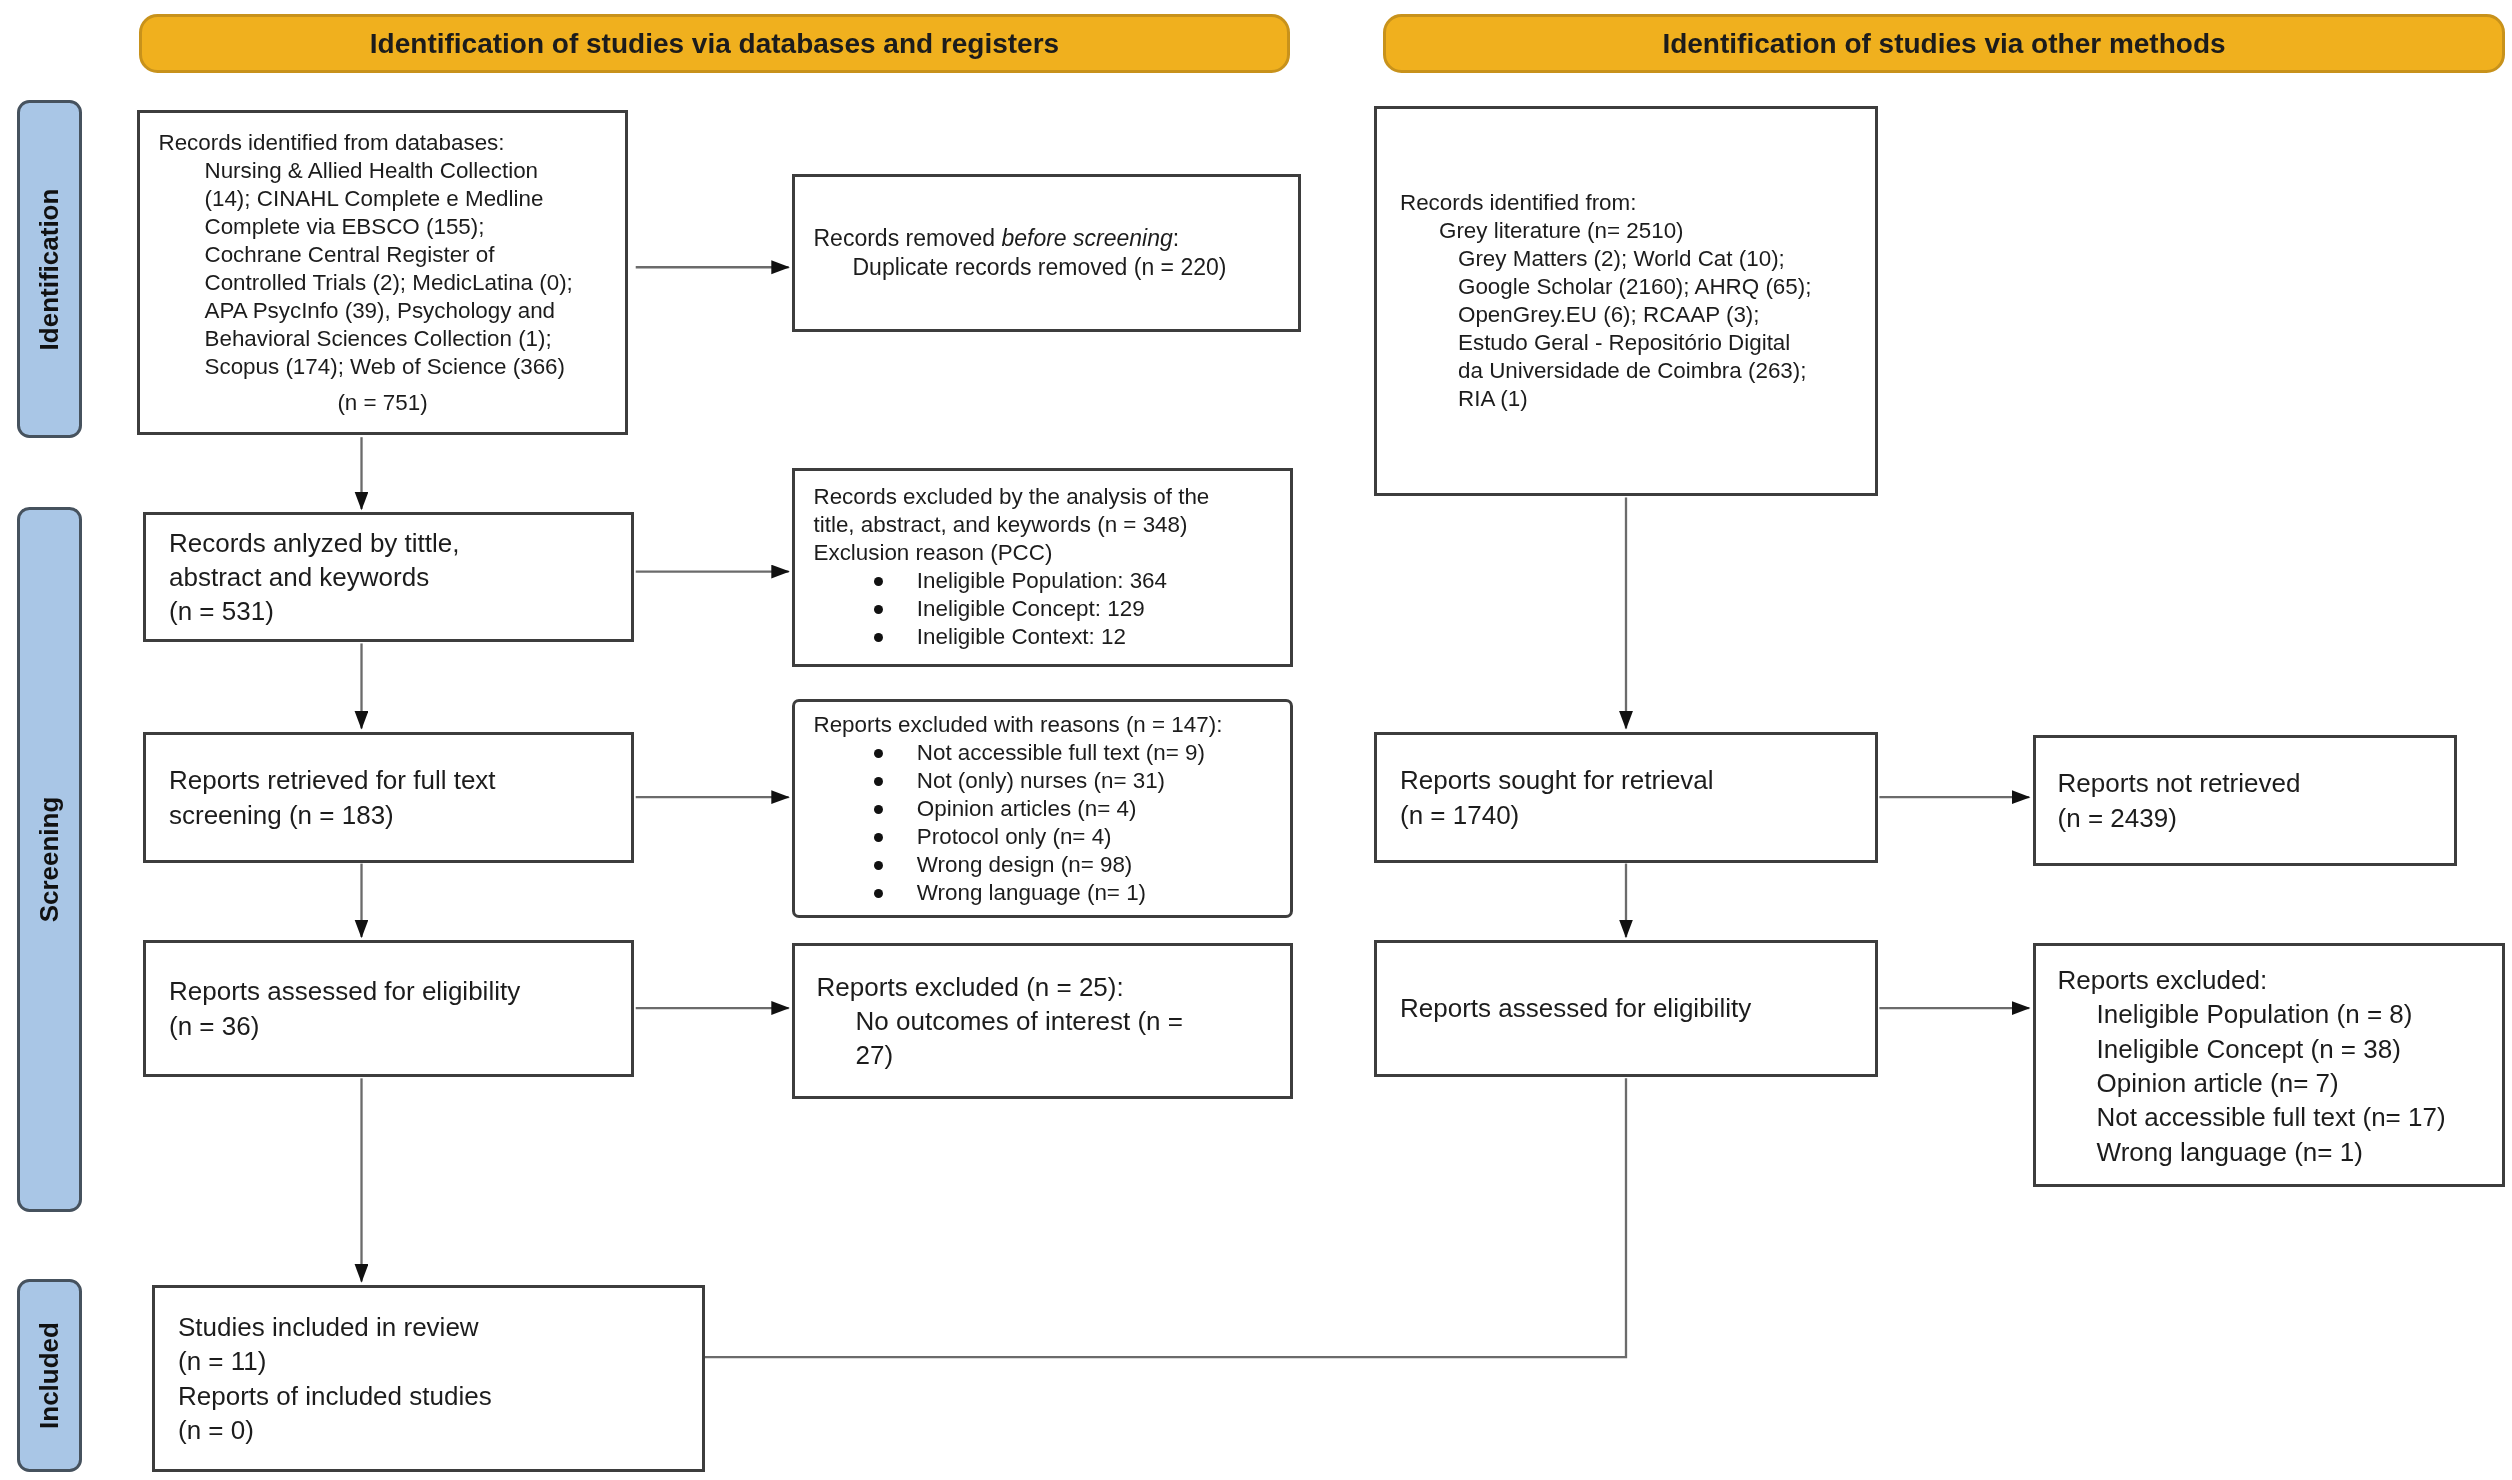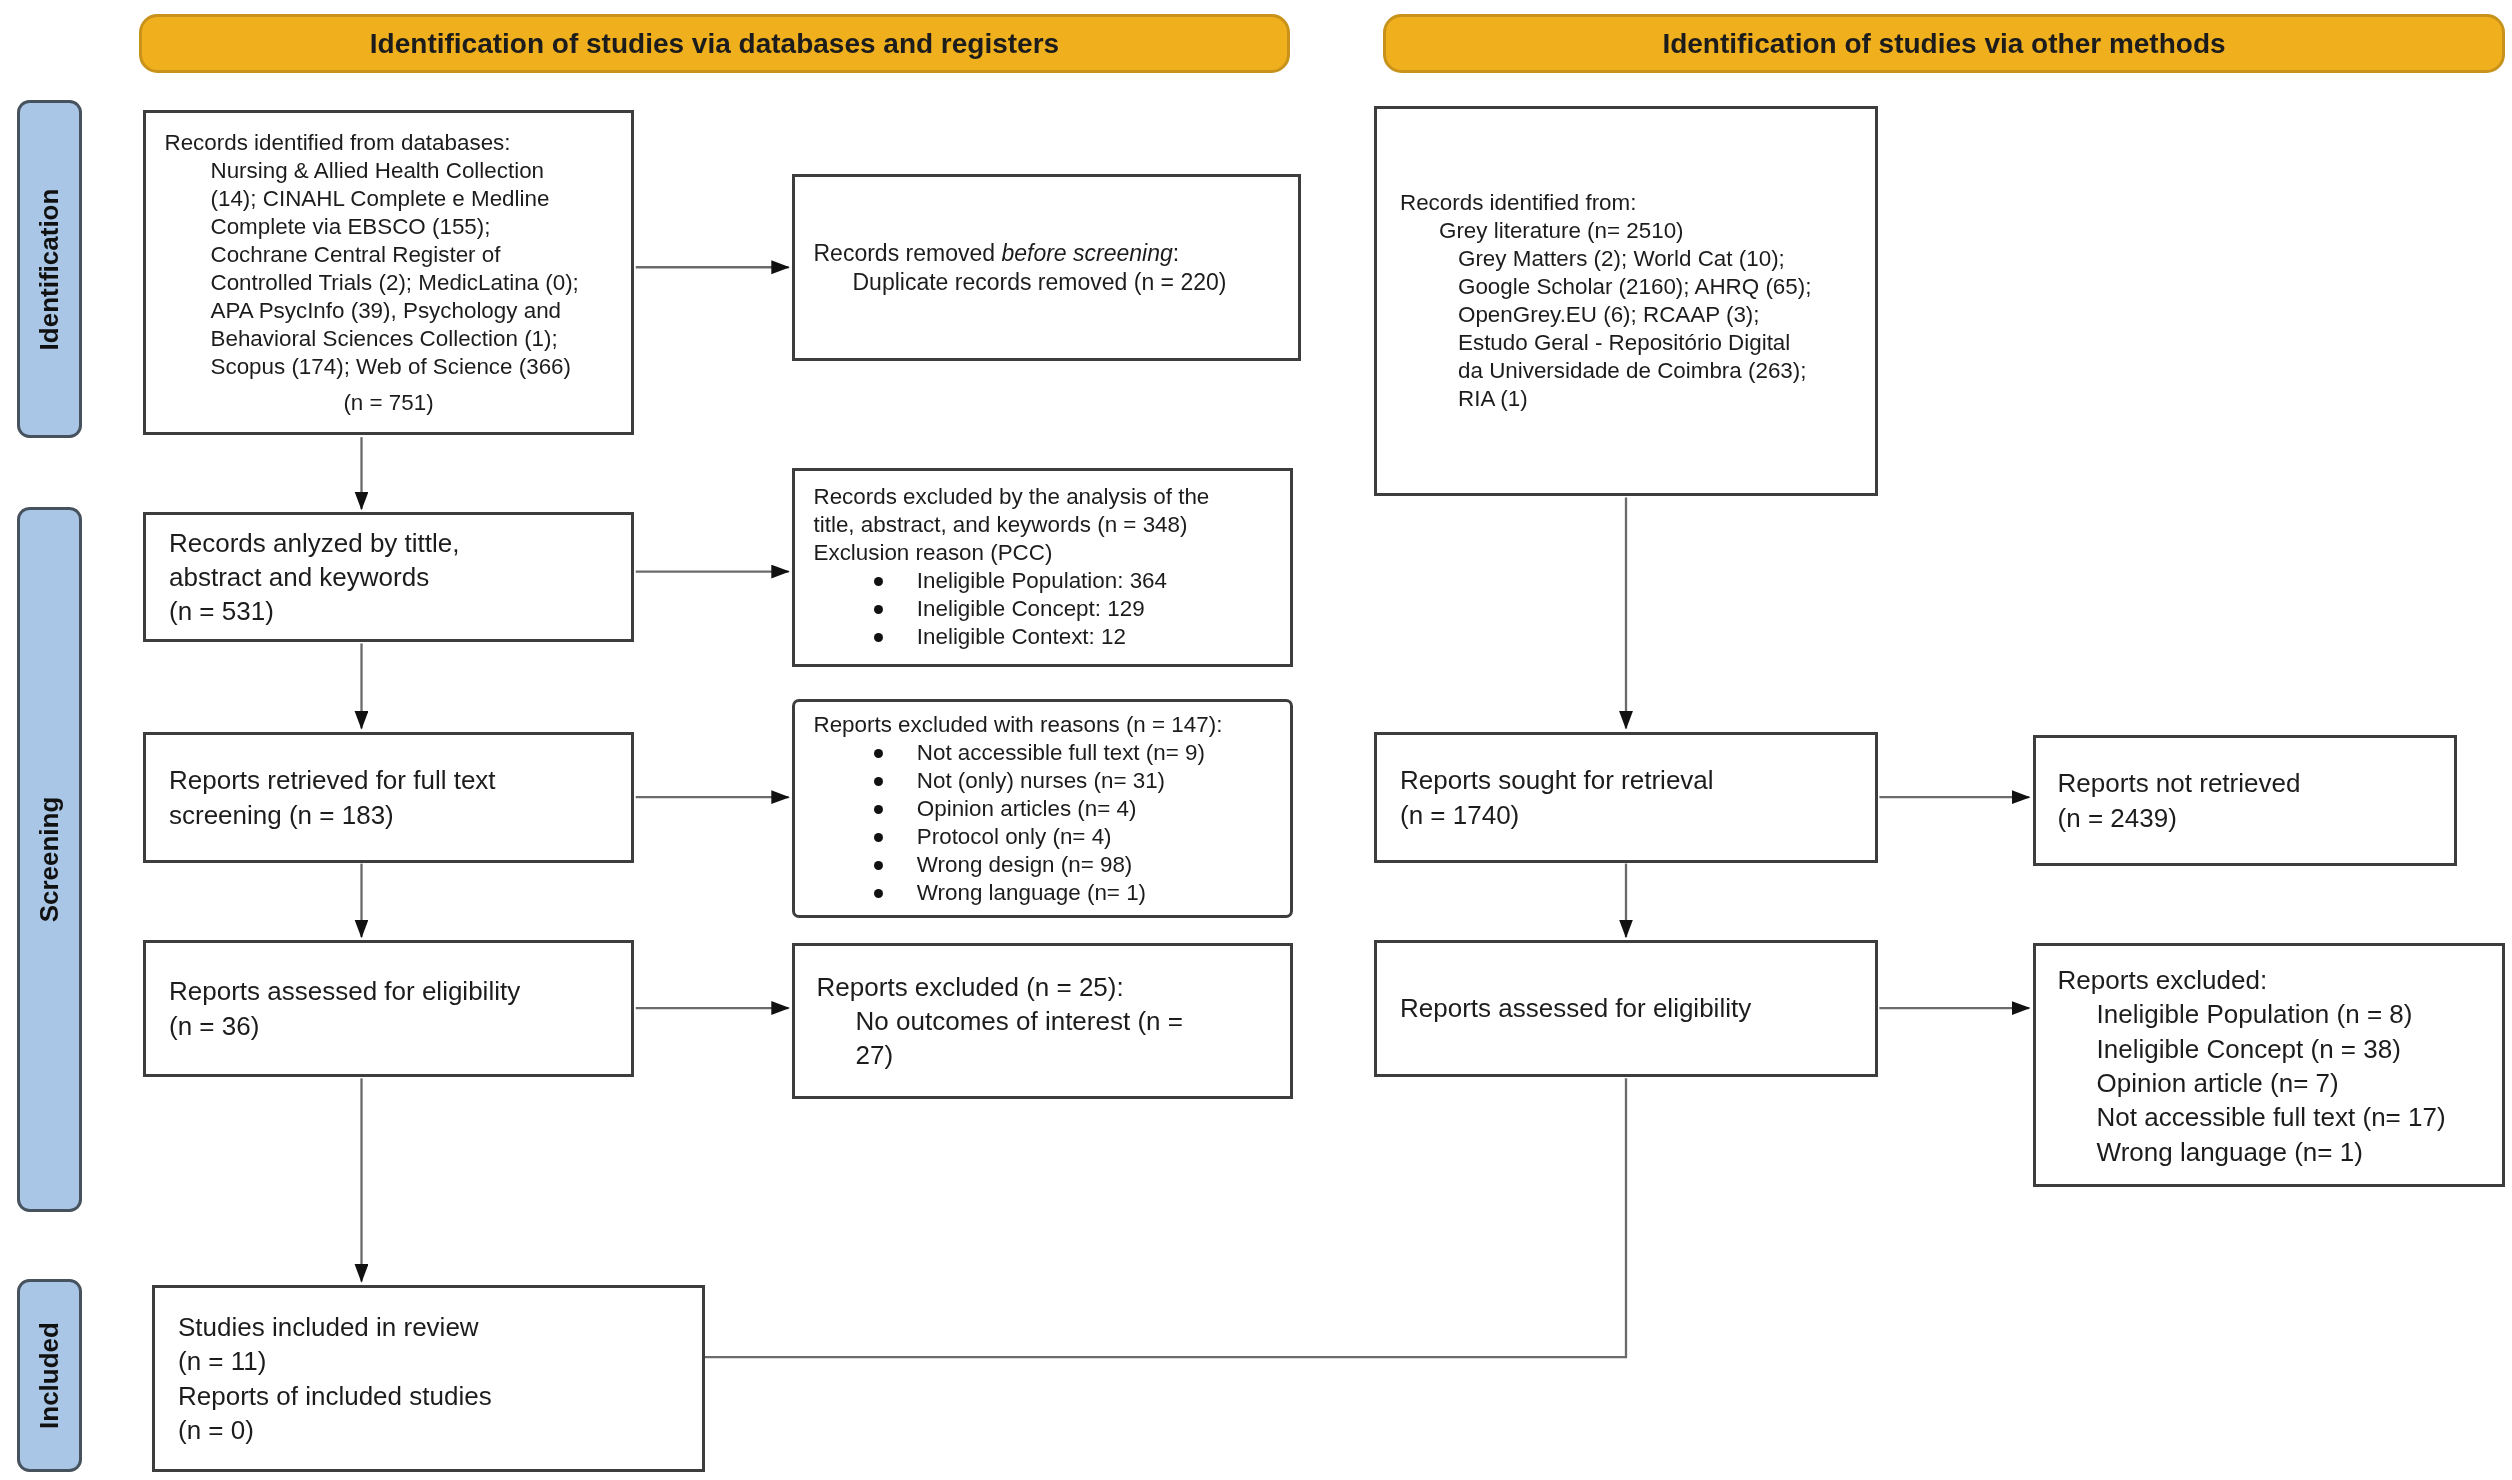--- a/index.html
+++ b/index.html
@@ -83,21 +83,21 @@
     <line x1="823" y1="1305" x2="1021" y2="1305" marker-end="url(#ah)"></line>
     <line x1="468" y1="1396" x2="468" y2="1659" marker-end="url(#ah)"></line>
     <line x1="2105" y1="644" x2="2105" y2="943" marker-end="url(#ah)"></line>
     <line x1="2433" y1="1032" x2="2627" y2="1032" marker-end="url(#ah)"></line>
     <line x1="2105" y1="1118" x2="2105" y2="1213" marker-end="url(#ah)"></line>
     <line x1="2433" y1="1305" x2="2627" y2="1305" marker-end="url(#ah)"></line>
     <polyline points="2105,1396 2105,1757 814,1757" marker-end="url(#ah)"></polyline>
   </g>
 </svg>
 
-<div class="box" style="left:143px;top:110px;width:491px;height:325px;">
+<div class="box" style="left:137px;top:110px;width:491px;height:325px;">
   <div class="line">Records identified from databases:</div>
   <div class="line ind1">Nursing &amp; Allied Health Collection</div>
   <div class="line ind1">(14); CINAHL Complete e Medline</div>
   <div class="line ind1">Complete via EBSCO (155);</div>
   <div class="line ind1">Cochrane Central Register of</div>
   <div class="line ind1">Controlled Trials (2); MedicLatina (0);</div>
   <div class="line ind1">APA PsycInfo (39), Psychology and</div>
   <div class="line ind1">Behavioral Sciences Collection (1);</div>
   <div class="line ind1">Scopus (174); Web of Science (366)</div>
   <div class="ncount">(n = 751)</div>
@@ -119,21 +119,21 @@
   <div class="line">(n = 36)</div>
 </div>
 
 <div class="box f34 vcenter" style="left:152px;top:1285px;width:553px;height:187px;padding-left:23px;">
   <div class="line">Studies included in review</div>
   <div class="line">(n = 11)</div>
   <div class="line">Reports of included studies</div>
   <div class="line">(n = 0)</div>
 </div>
 
-<div class="box vcenter" style="left:792px;top:174px;width:509px;height:187px;font-size:23px;">
+<div class="box vcenter" style="left:792px;top:174px;width:509px;height:158px;font-size:23px;">
   <div class="line">
     <span>Records removed </span><em class="scr">before screening</em><span>:</span>
   </div>
   <div class="line ind2">Duplicate records removed (n = 220)</div>
 </div>
 
 <div class="box" style="left:792px;top:468px;width:501px;height:199px;padding-top:12.4px;">
   <div class="line">Records excluded by the analysis of the</div>
   <div class="line">title, abstract, and keywords (n = 348)</div>
   <div class="line">Exclusion reason (PCC)</div>

